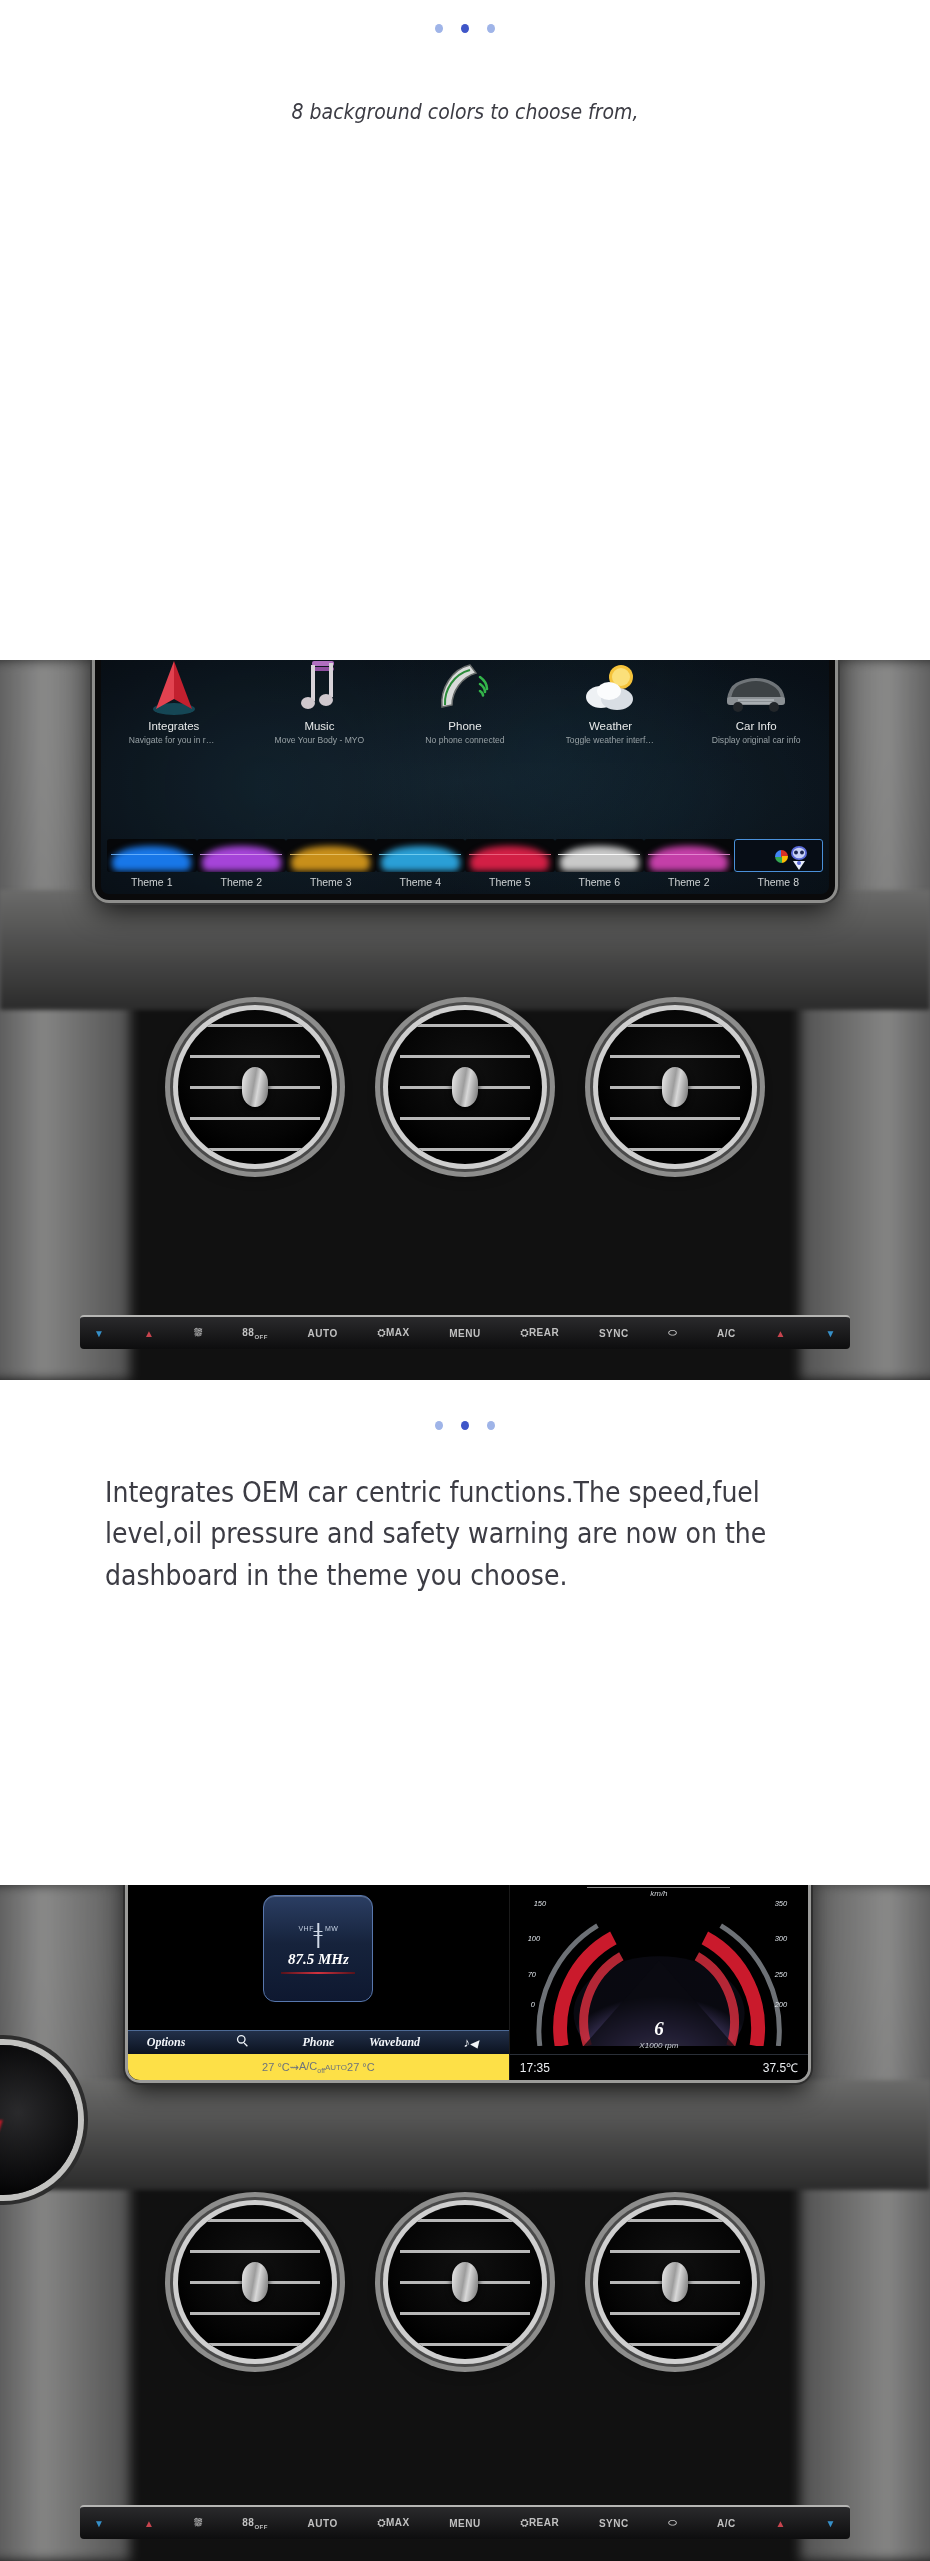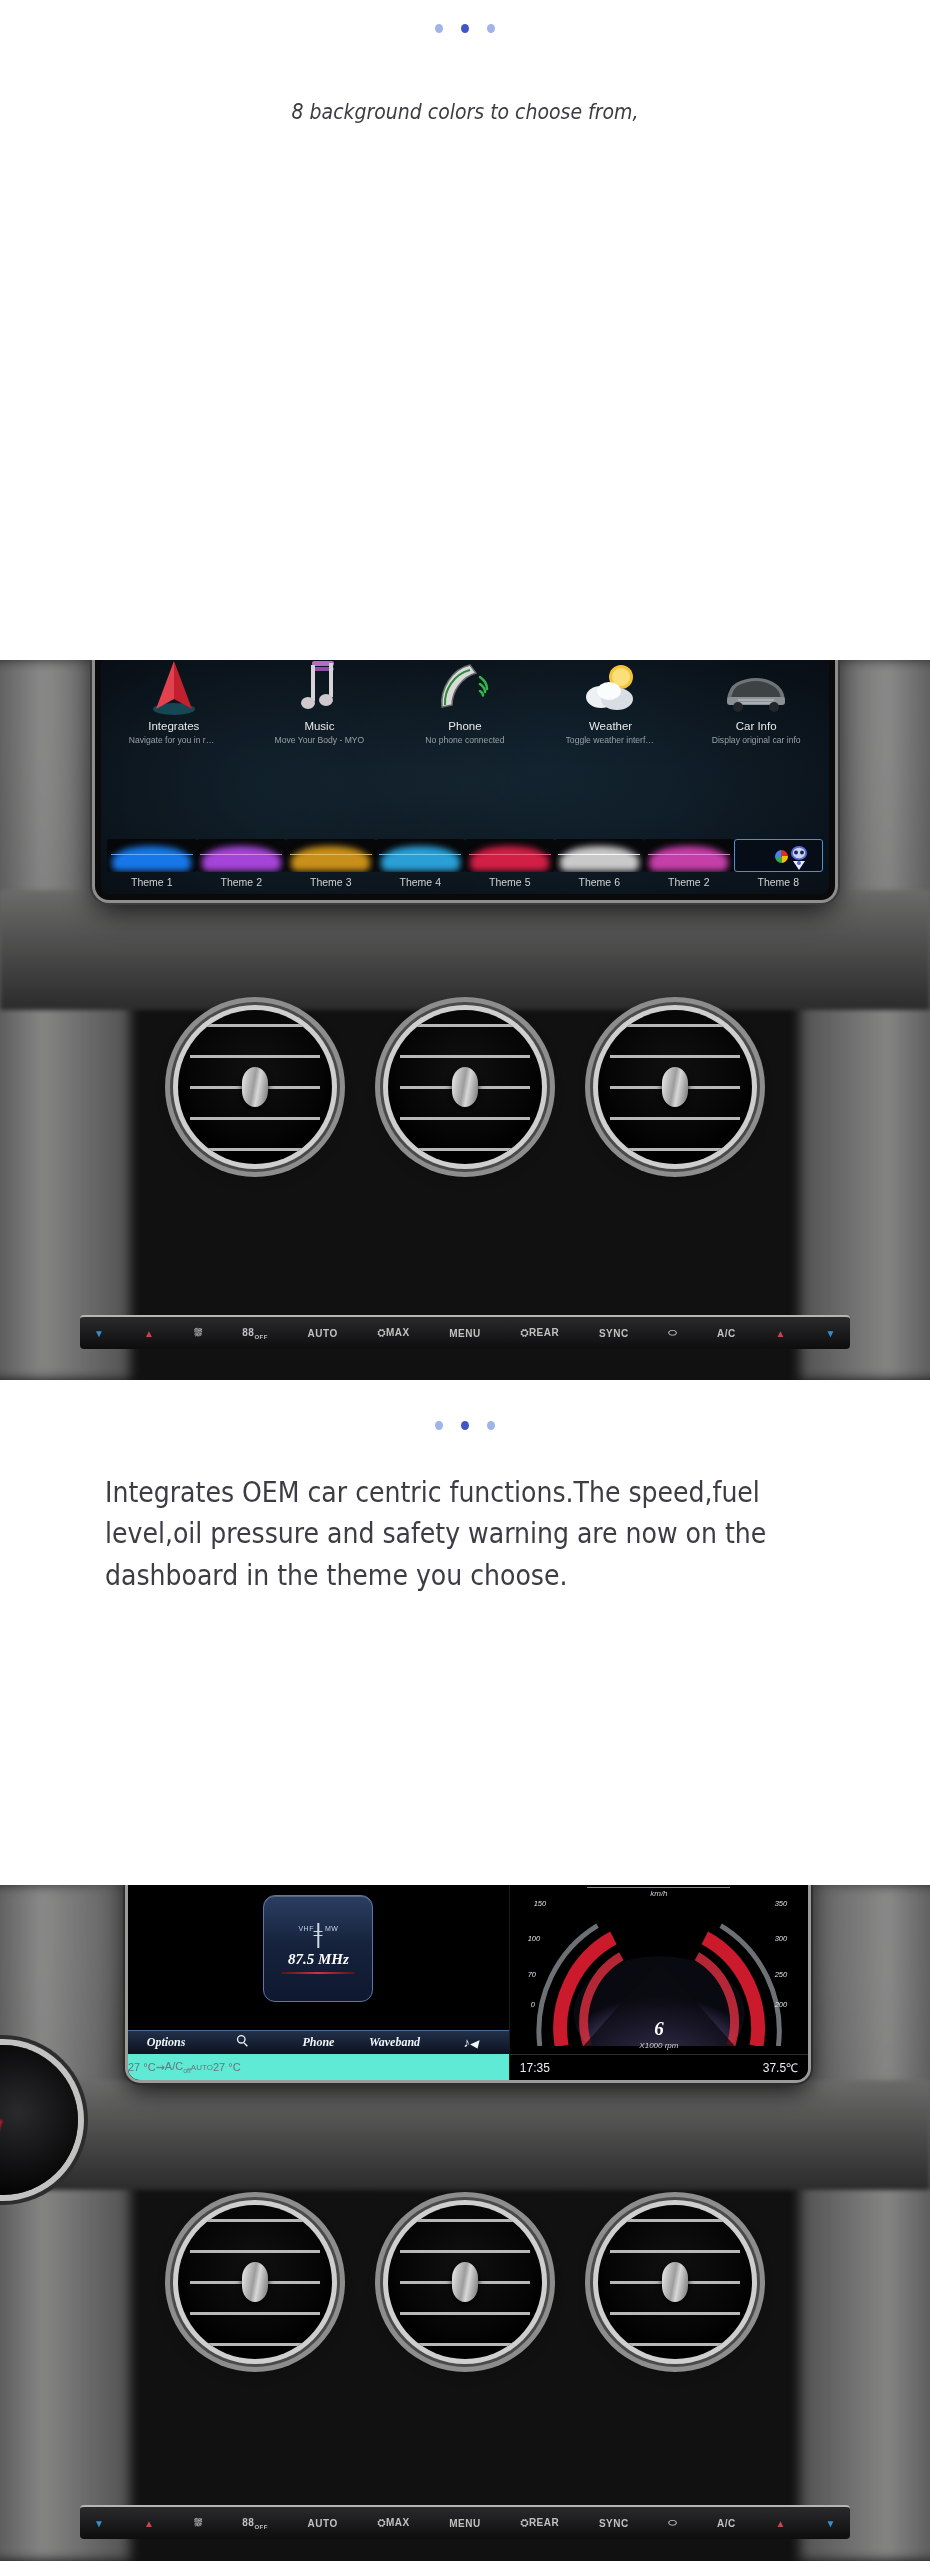--- a/index.html
+++ b/index.html
@@ -220,22 +220,22 @@
     position:absolute; left:0; right:0; bottom:26px; height:24px;
     display:flex; align-items:center;
     background:linear-gradient(180deg,#223049,#0b1220);
     border-top:1px solid #4d6party;
     border-top:1px solid #4d6a95;
   }
   .cm-bottom > div { flex:1; text-align:center; color:#f2f5f9;
     font-size:12px; font-style:italic; font-weight:700; font-family:"Liberation Serif", serif; }
   .cm-climate {
     position:absolute; left:0; right:0; bottom:0; height:26px;
-    display:flex; align-items:center; justify-content:flex-start;
-    color:#6d737c; font-size:11px; background:#5eead4;
+    display:flex; align-items:center; justify-content:center;
+    color:#6d737c; font-size:11px; background:#fde047;
   }
   .cl-speed {
     position:absolute; left:0; right:0; top:26px; text-align:center;
     color:#fff; font-size:23px; font-style:italic; font-weight:700;
     font-family:"Liberation Serif", serif;
   }
   .cl-unit { position:absolute; left:50%; top:54px; transform:translateX(-50%);
              color:#cfd3d8; font-size:8px; font-style:italic; }
   .cl-unit-rule { position:absolute; left:26%; right:26%; top:52px; height:1px;
                   background:rgba(255,255,255,.55); }

